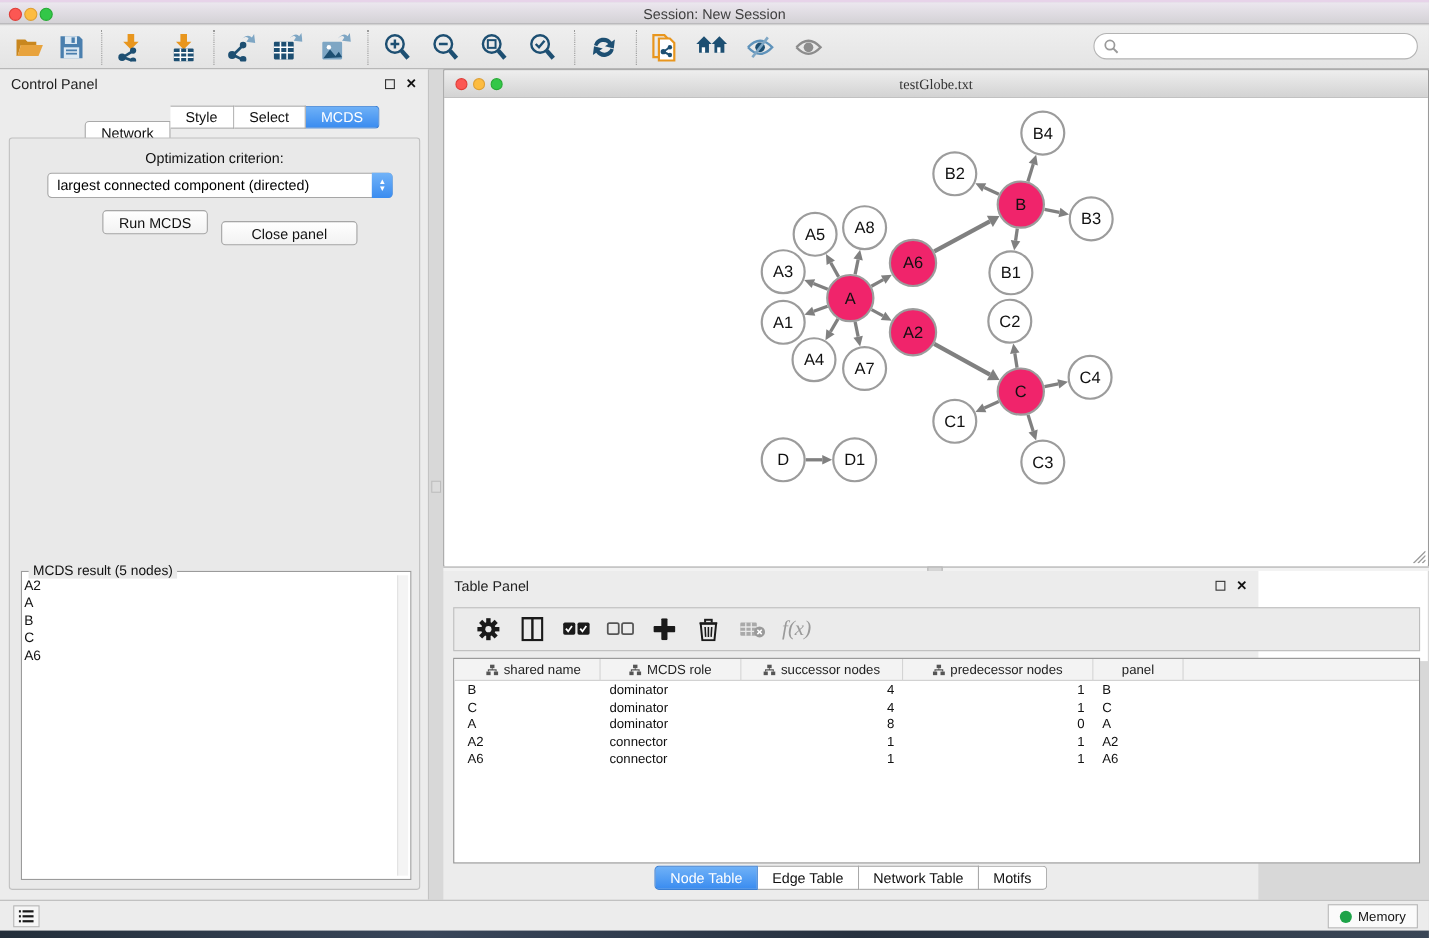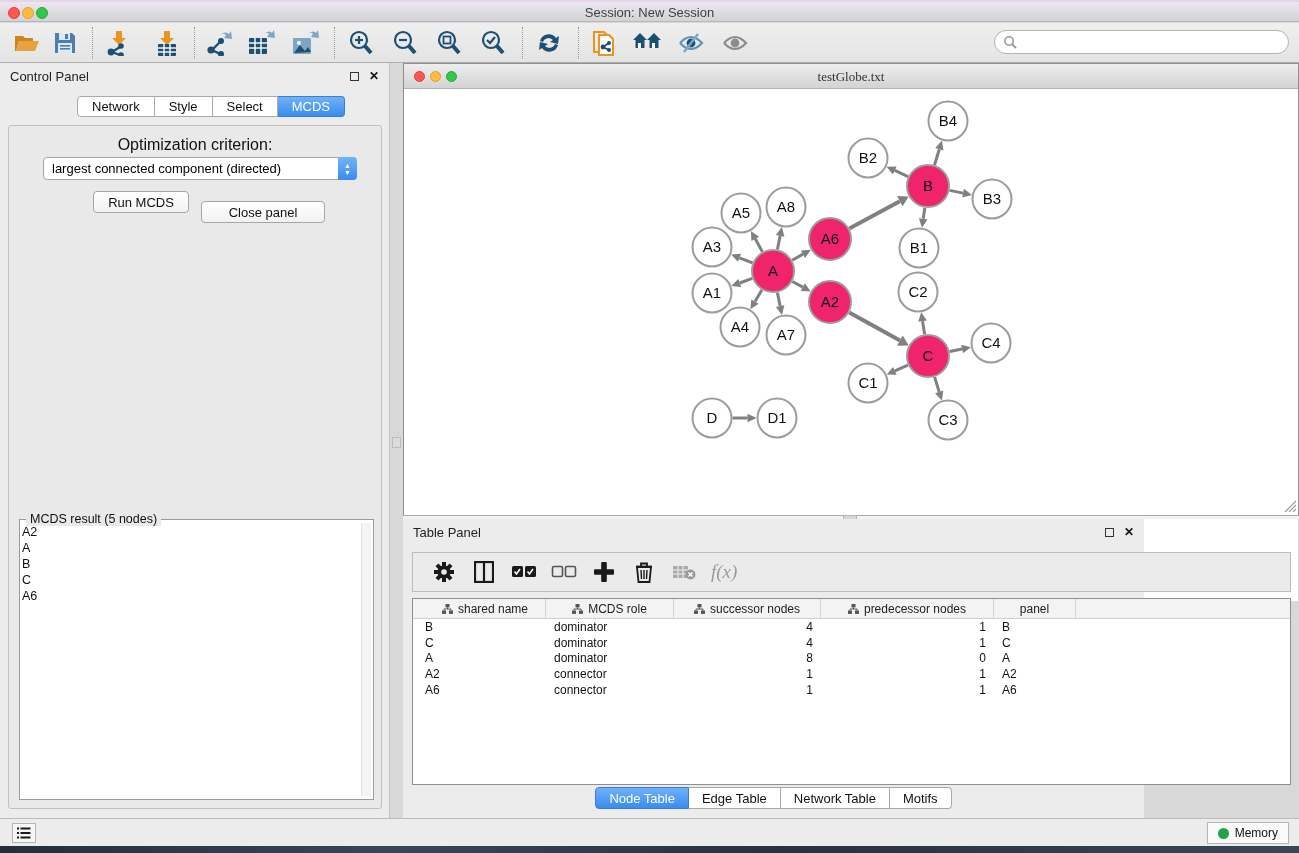--- a/index.html
+++ b/index.html
@@ -28,25 +28,25 @@
 
   
   #control-panel { left:0; top:63px; width:390px; height:755px; background:#ececec; border-right:1px solid #c3c3c3; }
   .panel-head { height:26px; display:flex; align-items:center; padding:0 10px; font-size:13px; color:#222; }
   .panel-head .spacer { flex:1; }
   .float-box { width:9px; height:9px; border:1.5px solid #333; margin-right:10px; }
   .close-x { font-size:12px; font-weight:bold; color:#111; }
   #ctrl-tabs { left:77px; top:33px; display:flex; }
   .ctab { height:21px; padding:0 14px; font-size:13px; background:#fff; border:1px solid #a9a9a9;
     border-left:none; display:flex; align-items:center; color:#111; }
-  .ctab:first-child { border-left:1px solid #a9a9a9; border-radius:4px 0 0 4px; }
+  .ctab:first-child { border-left:1px solid #a9a9a9; border-radius:4px 0 0 4px;margin-top:14px; }
   .ctab:last-child { border-radius:0 4px 4px 0; }
   .ctab.active { background:linear-gradient(#6fb1f7,#3a8cf0); color:#fff; border-color:#3a7fd4; }
   #ctrl-body { left:8px; top:62px; width:374px; height:684px; background:#e9e9e9; border:1px solid #c0c0c0; border-radius:3px; }
-  #opt-label { top:10px; width:100%; text-align:center; font-size:16px; color:#111; }
+  #opt-label { top:10px; width:100%; text-align:center; font-size:13px; color:#111; }
   #criterion { left:34px; top:31px; width:314px; height:23px; background:#fff; border:1px solid #a6a6a6;
     border-radius:4px; display:flex; align-items:center; font-size:13px; }
   #criterion .val { flex:1; padding-left:8px; white-space:nowrap; }
   #criterion .stepper { width:19px; height:23px; margin-right:-1px; background:linear-gradient(#72b3f8,#3a8cf0);
     border-radius:0 4px 4px 0; color:#fff; font-size:7px; line-height:7px; display:flex; flex-direction:column;
     align-items:center; justify-content:center; }
   .btn { height:22px; background:linear-gradient(#ffffff,#f2f2f2); border:1px solid #a6a6a6; border-radius:4px;
     font-size:13px; color:#111; display:inline-flex; align-items:center; justify-content:center; padding:0 14px; }
   #run-btn { left:84px; top:65px; width:96px; }
   #closepanel-btn { left:192px; top:75px; width:124px; }

